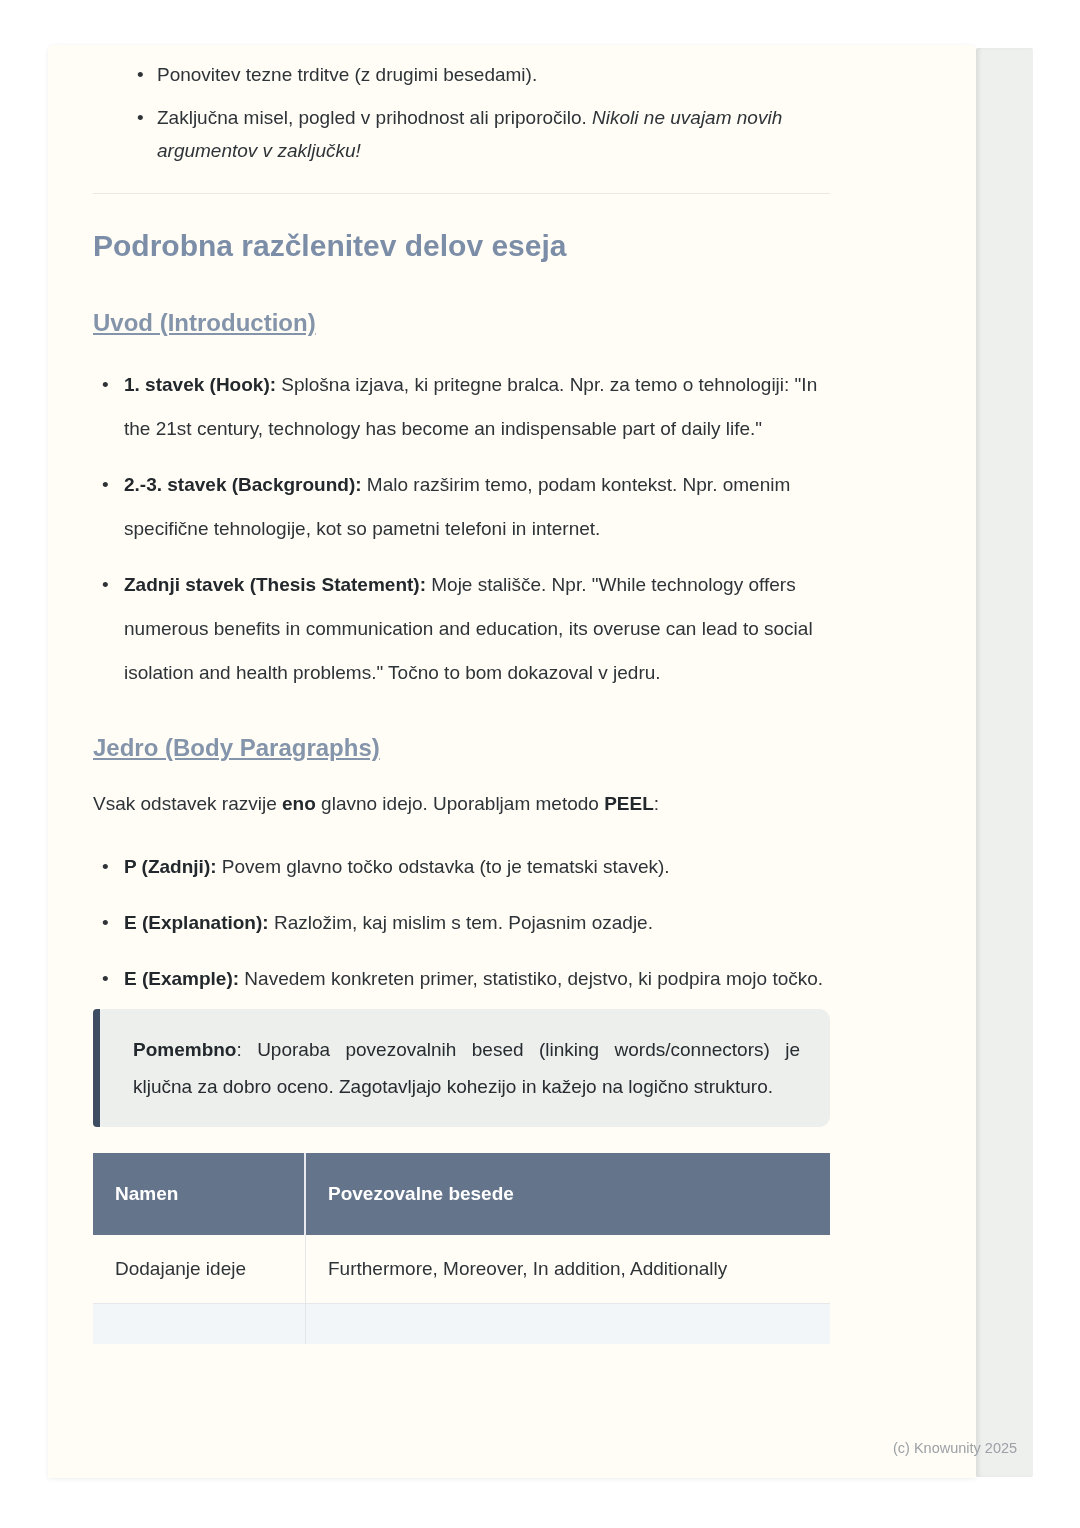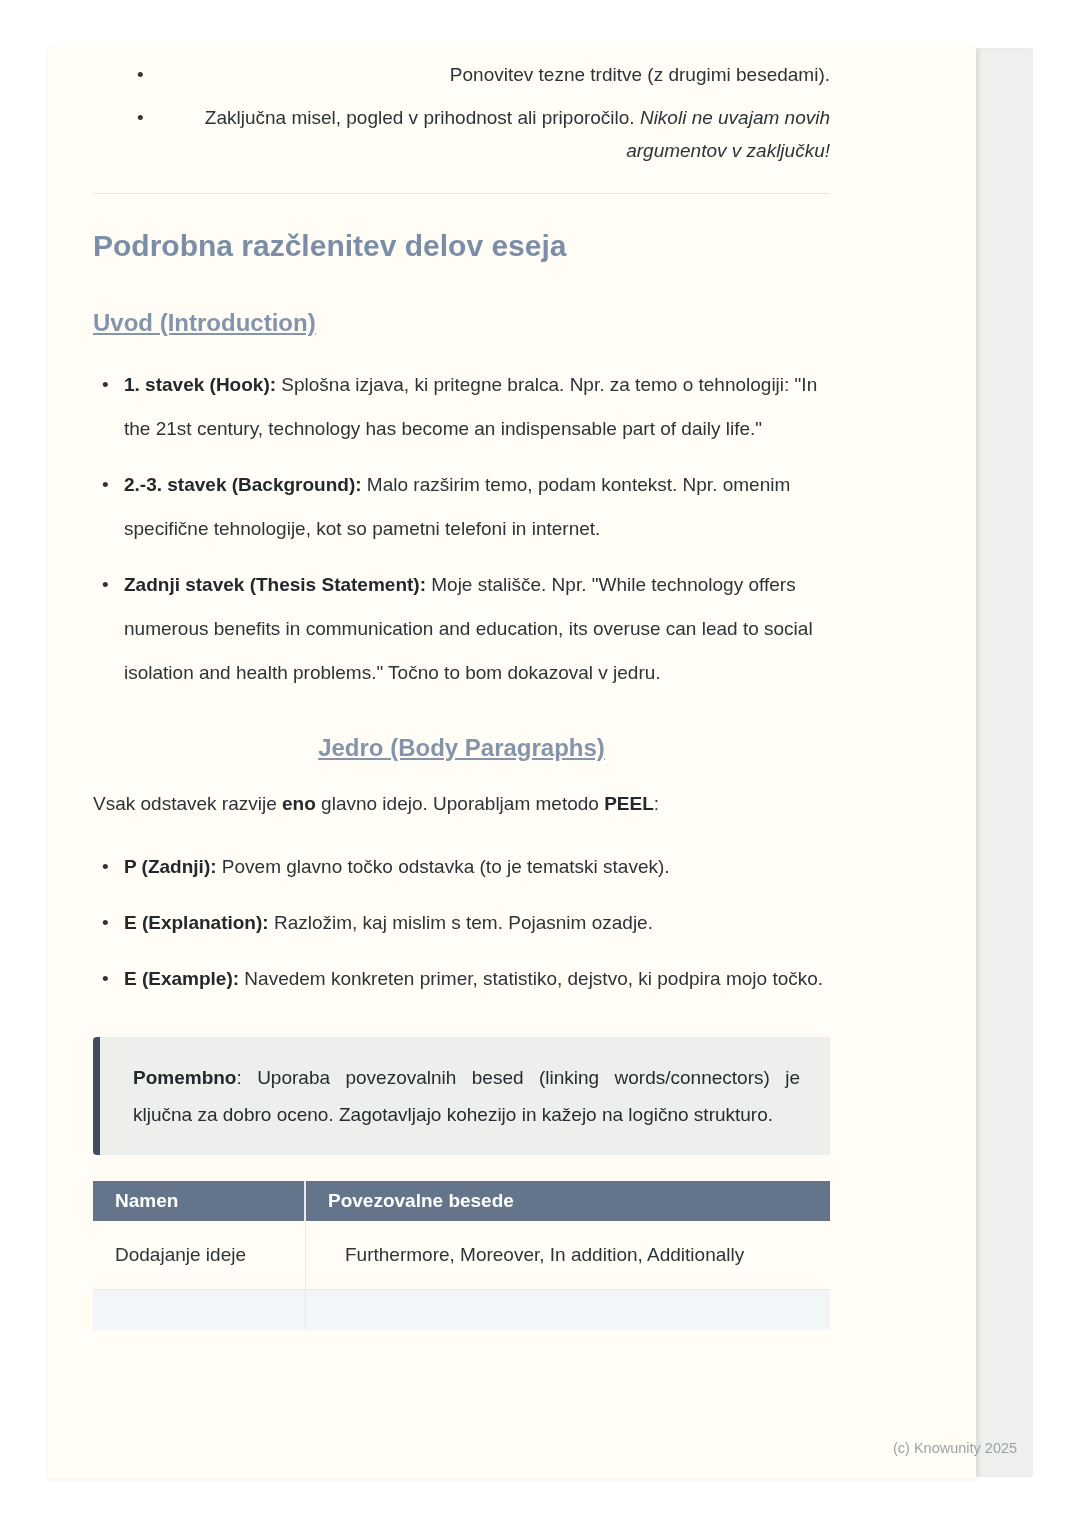--- a/index.html
+++ b/index.html
@@ -15,43 +15,43 @@
     overflow:hidden;
   }
   .content { position:absolute; left:45px; top:0; width:737px; padding-top:13px; }
 
   ul.list { list-style:none; margin:25px 0 0; padding:0; }
   ul.list li { position:relative; padding-left:31px; margin-bottom:12px; font-size:19px; line-height:44px; }
   ul.list li:last-child { margin-bottom:0; }
   ul.list li::before { content:"\2022"; position:absolute; left:9px; color:#2E3338; }
 
   ul.top-list { margin:0; }
-  ul.top-list li { padding-left:64px; line-height:33px; margin-bottom:10px;text-align:right; }
+  ul.top-list li { padding-left:64px; line-height:33px; margin-bottom:10px; }
   ul.top-list li::before { left:44px; }
 
   hr.divider { margin:26px 0 0; border:none; border-top:1px solid #E8E8E5; }
 
   h2.main-heading { margin:34px 0 0; font-size:30px; line-height:36px; font-weight:700; color:#7C8EA7; }
   h3.sub-heading { margin:44px 0 0; font-size:24px; line-height:30px; font-weight:700; color:#8494AA;text-decoration:underline; }
-  h3.jedro-heading { margin-top:38px;text-align:center; }
+  h3.jedro-heading { margin-top:38px; }
   p.body-text { margin:25px 0 0; font-size:19px; line-height:32px; }
 
   .lead { font-weight:700; color:#23282D; }
   em.ital { font-style:italic; }
 
-  .callout { position:relative; margin-top:36px; background:#EDEFEC; border-radius:2px; padding:22px 30px 22px 40px; }
+  .callout { position:relative; margin-top:8px; background:#EDEFEC; border-radius:11px; padding:22px 30px 22px 40px; }
   .callout-bar { position:absolute; left:0; top:0; bottom:0; width:7px; background:#3F4D63; border-radius:4px 0 0 4px; }
   .callout p { margin:0; font-size:19px; line-height:37px; text-align:justify; color:#272C31; }
 
   .ctable { margin-top:26px; width:737px; }
   .thead { display:flex; background:#64748B; color:#ffffff; font-weight:700; }
-  .th { padding:9px 22px; font-size:19px; box-sizing:border-box; }
+  .th { padding:30px 22px; font-size:19px; box-sizing:border-box; }
   .th1 { width:213px; border-right:2px solid rgba(255,255,255,0.85); }
   .th2 { flex:1; }
-  .tr { display:flex; border-bottom:1px solid #E5E7EA;gap:17px; }
+  .tr { display:flex; border-bottom:1px solid #E5E7EA; }
   .td { padding:23px 22px; font-size:19px; box-sizing:border-box; }
   .td1 { width:213px; border-right:1px solid #E5E7EA; }
   .td2 { flex:1; }
   .tr.partial { background:#F3F6F9; height:40px; border-bottom:none; }
   .tr.partial .td { padding-top:0; padding-bottom:0; }
 
   .scroll-track {
     position:absolute; left:976px; top:48px; width:57px; height:1429px;
     background:#EEF0EE; border-radius:2px;
     box-shadow:inset 4px 0 5px -2px rgba(0,0,0,0.10);

